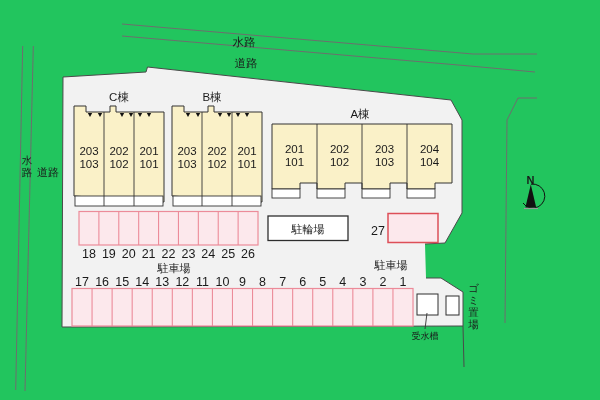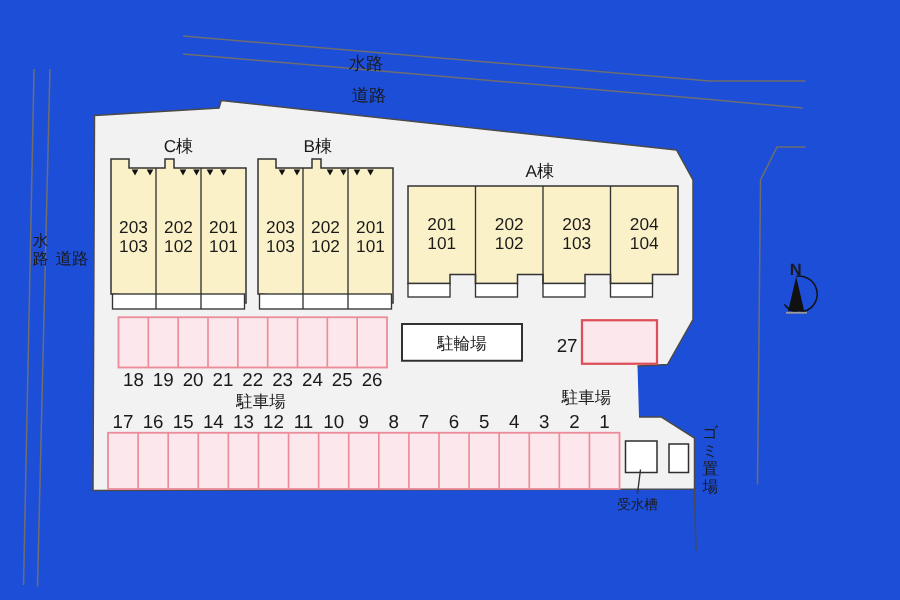--- a/index.html
+++ b/index.html
@@ -1,17 +1,17 @@
 <!DOCTYPE html>
 <html style="--site-fill: #f2f2f2; --building-fill: #faf1c8; --parking-space-fill: #fce8ec; --parking-space-stroke: #ec8b99; --single-space-stroke: #dd4f58; --boundary: #4a4a4a;"><head>
 <meta charset="utf-8">
 <style>
   html,body{margin:0;padding:0;background:#ffffff;}
   .frame{
-    width:600px;height:400px;position:relative;background:#1d4ed8;overflow:hidden;
+    width:600px;height:400px;position:relative;background:#22c55e;overflow:hidden;
     font-family:"Liberation Sans","DejaVu Sans",sans-serif;
     text-decoration:underline;
   }
   svg{display:block;}
   text{
     font-family:"Liberation Sans","DejaVu Sans",sans-serif;
     fill:#1a1a1a;
   }
   .anch-mid{text-anchor:middle;}
   .anch-end{text-anchor:end;}

